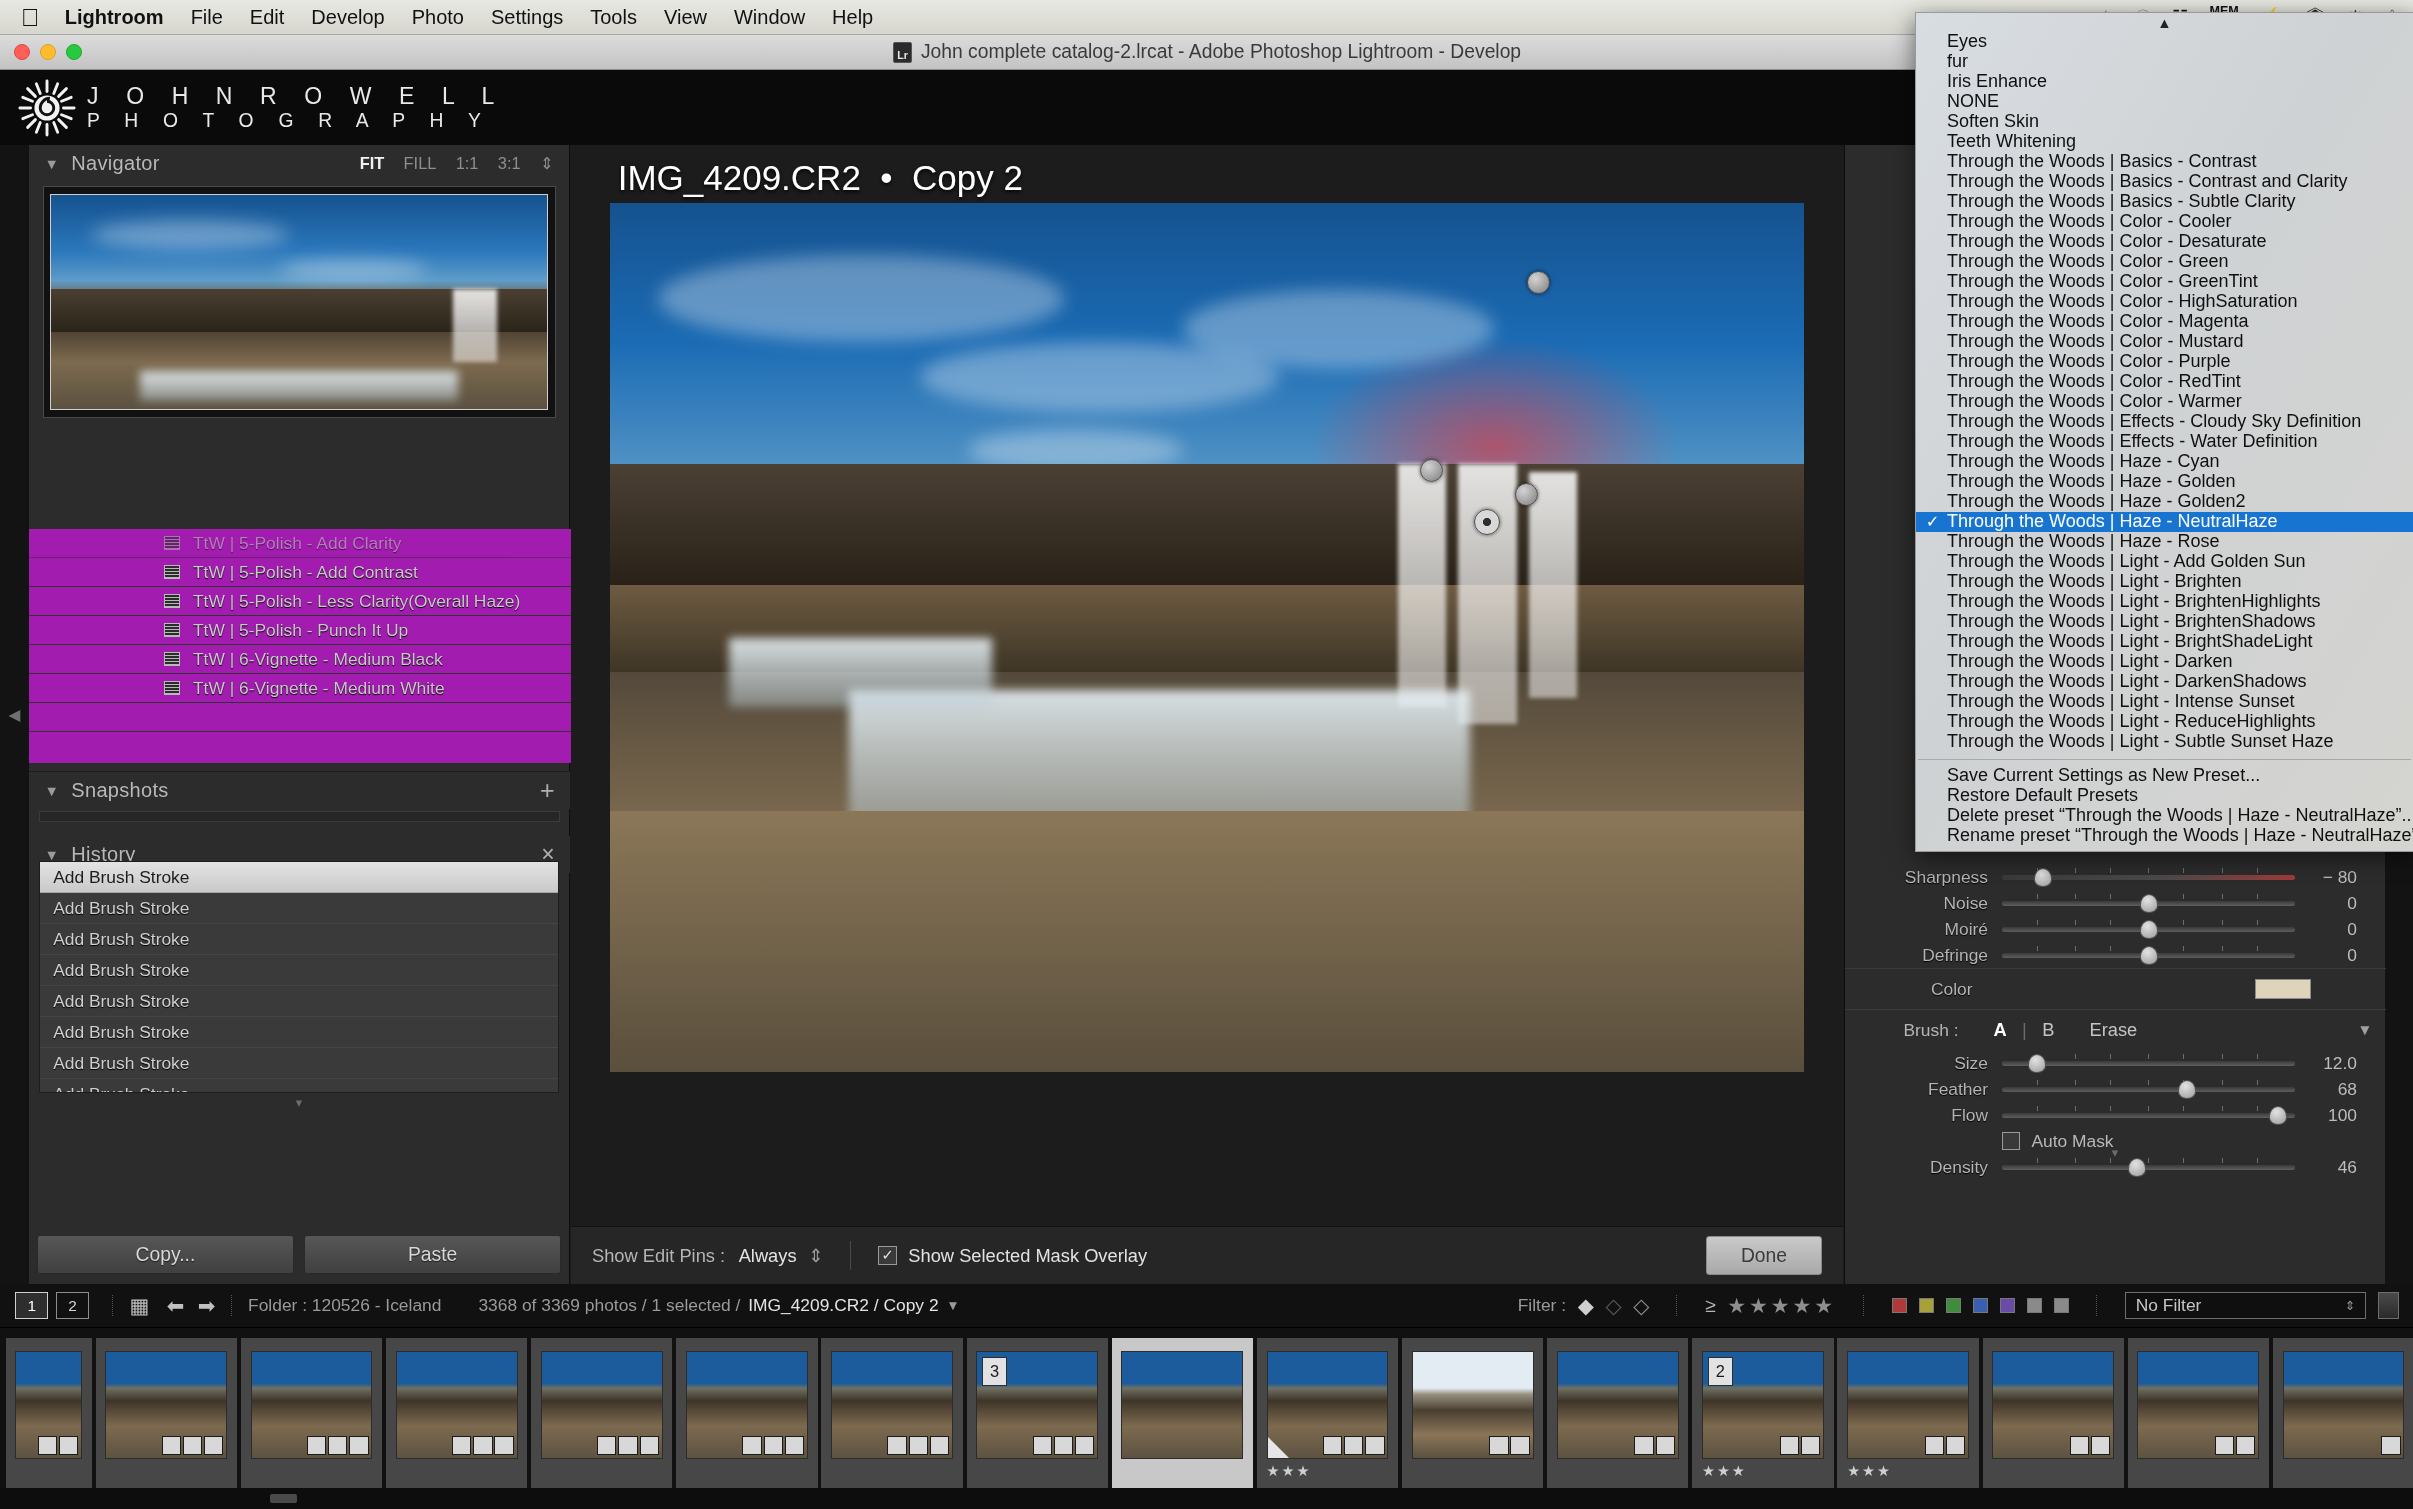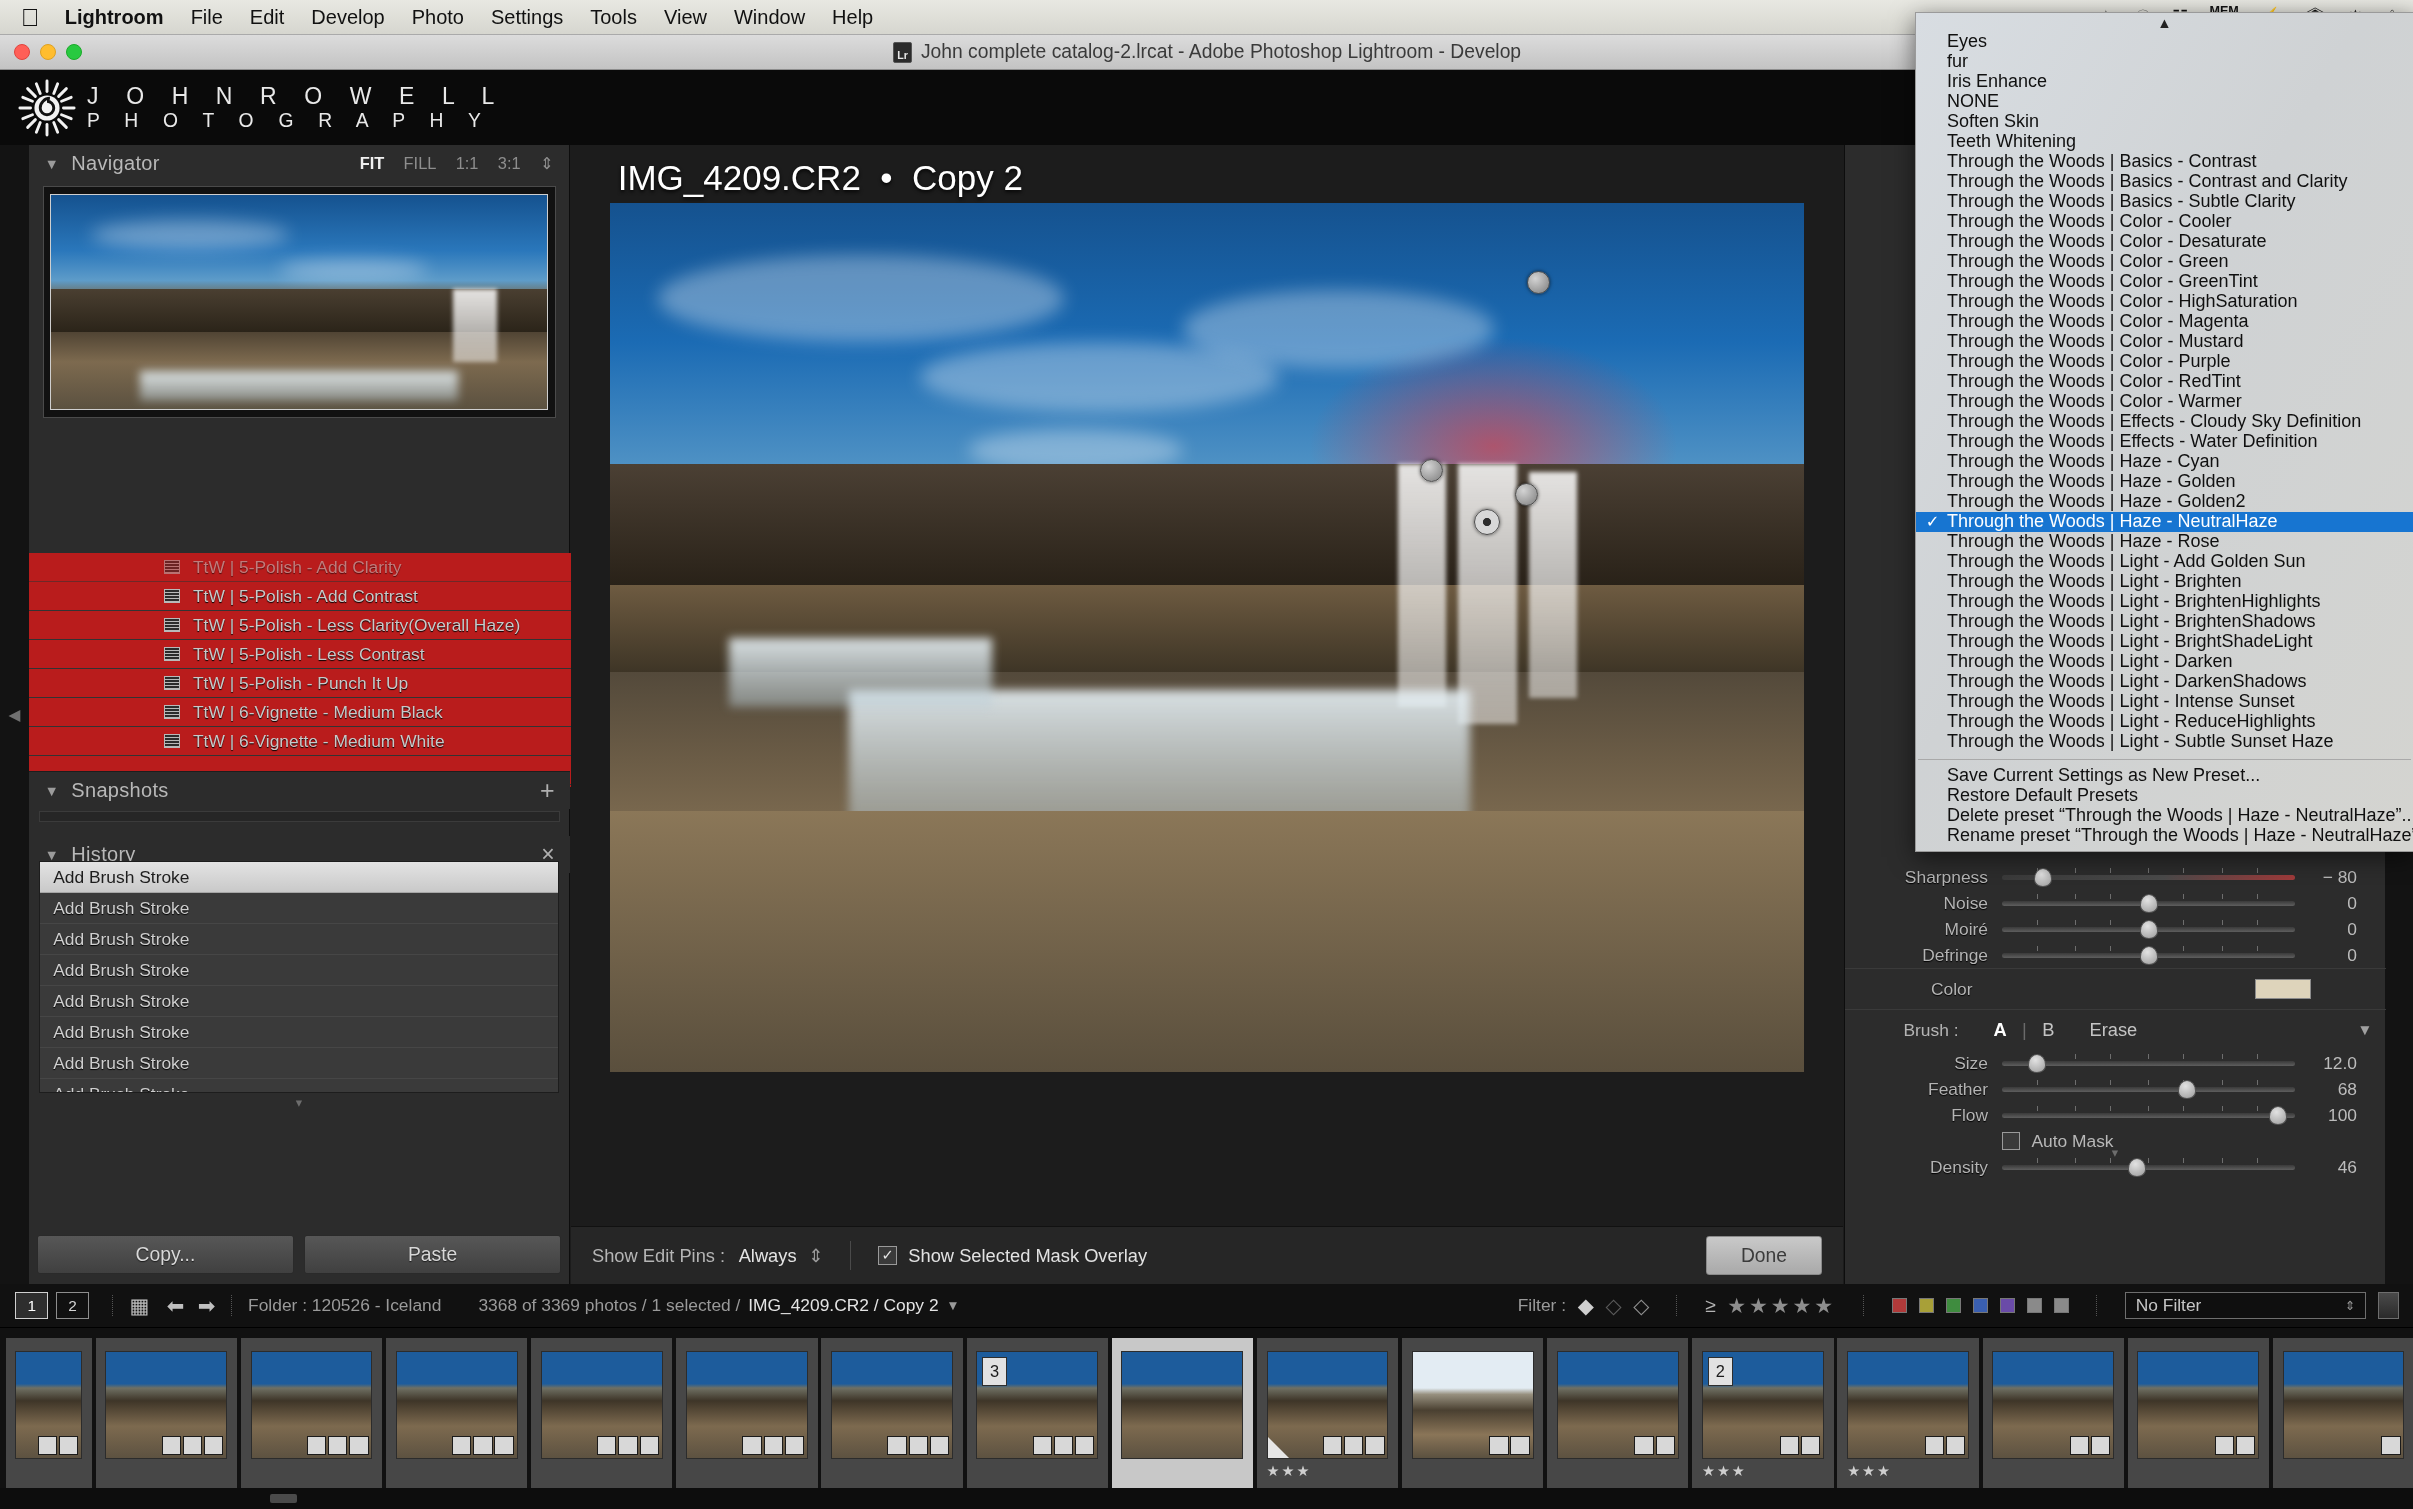--- a/index.html
+++ b/index.html
@@ -96,21 +96,21 @@
   .zoomopts { display: flex; align-items: center; gap: 19.3px; font-size: 16.4px; color: #8e8e8e; }
   .zoomopts .on { color: #f0f0f0; font-weight: bold; }
 
   .nav-thumb {
     margin: 3.9px 13.5px 0 13.5px; height: 232px; background: #111;
     border: 1px solid #4a4a4a; padding: 6.8px;
   }
   .nav-img { width: 100%; height: 100%; position: relative; overflow: hidden; border: 1px solid #cfcfcf; }
 
   
-  .presetlist { position: absolute; left: 0; top: 384px; width: 621px; height: 234px; overflow: hidden; background: #b91c1c; margin-top: 24px; }
+  .presetlist { position: absolute; left: 0; top: 384px; width: 621px; height: 234px; overflow: hidden; background: #a21caf; }
   .preset-row {
     display: flex; align-items: center; height: 29px; padding-left: 135px;
     color: #c9c9c9; font-size: 17.4px; border-bottom: 1px solid #333;
     text-shadow: 0 1px 1px #000; white-space: nowrap;
   }
   .preset-row .pico {
     width: 16.4px; height: 14.5px; border: 1px solid #b9b9b9; margin-right: 12.6px; flex: none;
     background: repeating-linear-gradient(#2c2c2c 0 1.9px, #b9b9b9 1.9px 2.9px);
   }
 
@@ -376,24 +376,20 @@
         <div class="preset-row">
           <span class="pico"></span>
           <span>TtW | 5-Polish - Add Contrast</span>
         </div>
         <div class="preset-row">
           <span class="pico"></span>
           <span>TtW | 5-Polish - Less Clarity(Overall Haze)</span>
         </div>
         <div class="preset-row">
           <span class="pico"></span>
-          <span>TtW | 5-Polish - Less Contrast</span>
-        </div>
-        <div class="preset-row">
-          <span class="pico"></span>
           <span>TtW | 5-Polish - Punch It Up</span>
         </div>
         <div class="preset-row">
           <span class="pico"></span>
           <span>TtW | 6-Vignette - Medium Black</span>
         </div>
         <div class="preset-row">
           <span class="pico"></span>
           <span>TtW | 6-Vignette - Medium White</span>
         </div>

